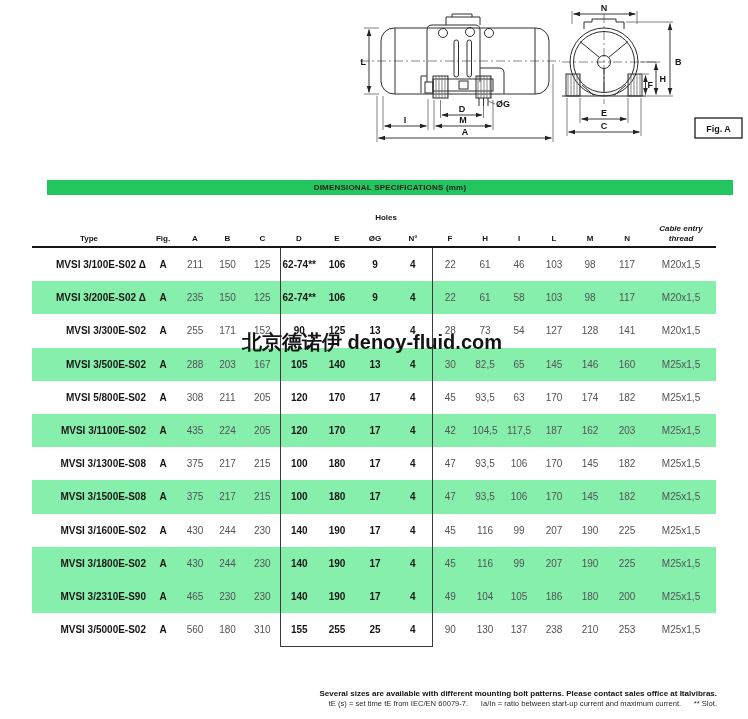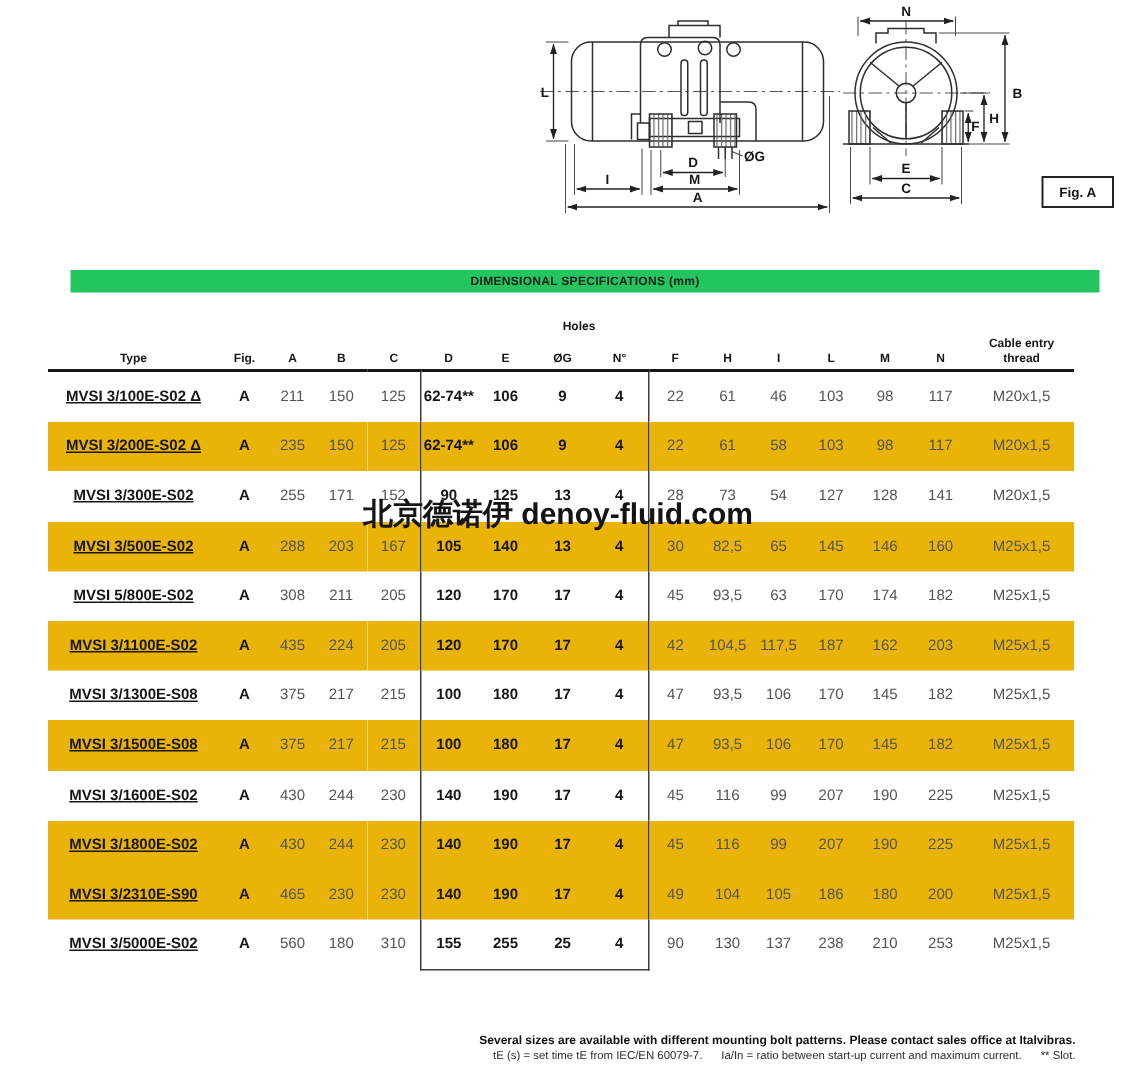--- a/index.html
+++ b/index.html
@@ -23,31 +23,31 @@
            font-size:8px;font-weight:bold;color:#1d1d1d;letter-spacing:.2px;}
 
   
   table.dimtable{position:absolute;left:32px;top:206px;width:684px;
                  border-collapse:collapse;table-layout:fixed;}
   .dimtable th{font-size:8px;font-weight:bold;color:#161616;text-align:center;
                vertical-align:bottom;padding:0 0 3px 0;}
   .hrow1 th{height:16px;padding-bottom:1px;}
   .hrow2 th{height:20px;border-bottom:2px solid #161616;}
   th.type-h{text-align:center;}
-  th.cable-h{line-height:1.25;white-space:normal;padding-bottom:2px;}
+  th.cable-h{line-height:1.25;white-space:normal;padding-bottom:2px;font-style:italic;}
   th.holes-label{text-indent:60px;}
   .dimtable td{height:33.2px;text-align:center;font-size:10px;color:#525356;
                padding:0;overflow:hidden;}
-  td.ct{text-align:center;font-weight:bold;color:#161616;text-decoration:underline;}
+  td.ct{text-align:right;font-weight:bold;color:#161616;}
   td.cf{font-weight:bold;color:#161616;}
   td.ch{font-weight:bold;color:#161616;}
   td.bl{border-left:1px solid #3c3c3c;}
   td.br{border-right:1px solid #3c3c3c;}
   td.bb{border-bottom:1px solid #3c3c3c;}
-  tr.shade{background:#eab308;}
+  tr.shade{background:#86efac;}
 
   
   .watermark{position:absolute;left:242px;top:329px;font-size:20px;font-weight:bold;
              color:#141414;white-space:nowrap;}
 
   
   .fn{position:absolute;right:31px;text-align:right;}
   .fn1{top:699px;font-size:7.6px;color:#2b2b2b;white-space:pre;}
   .fn2{top:689px;font-size:8px;font-weight:bold;color:#111;}
 </style>

